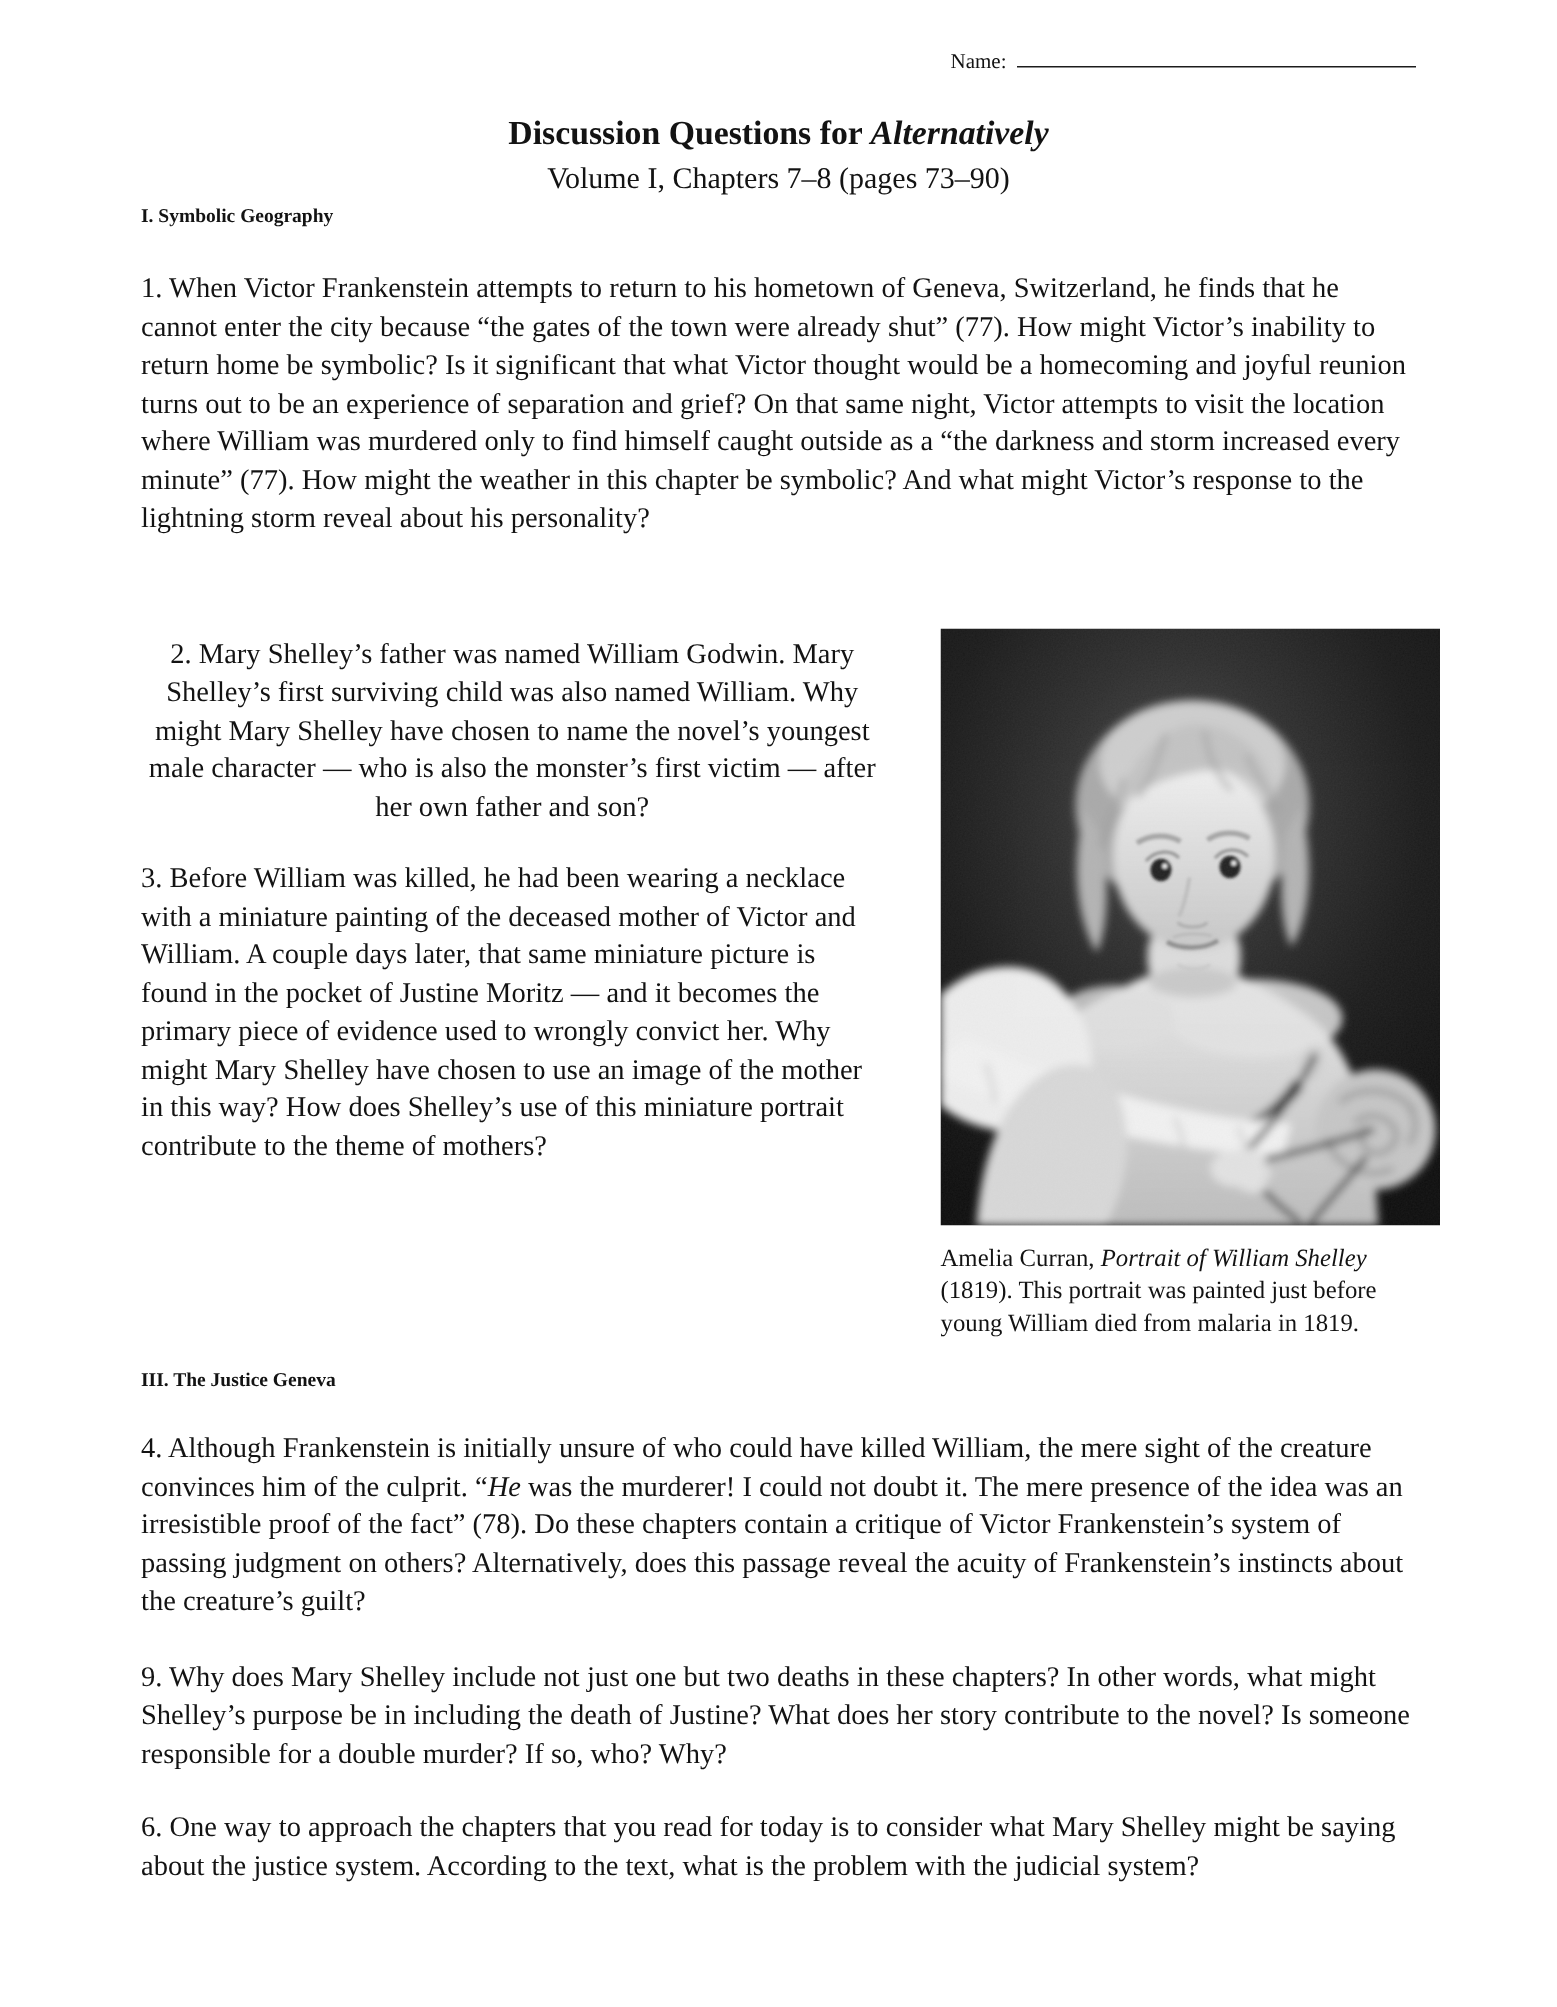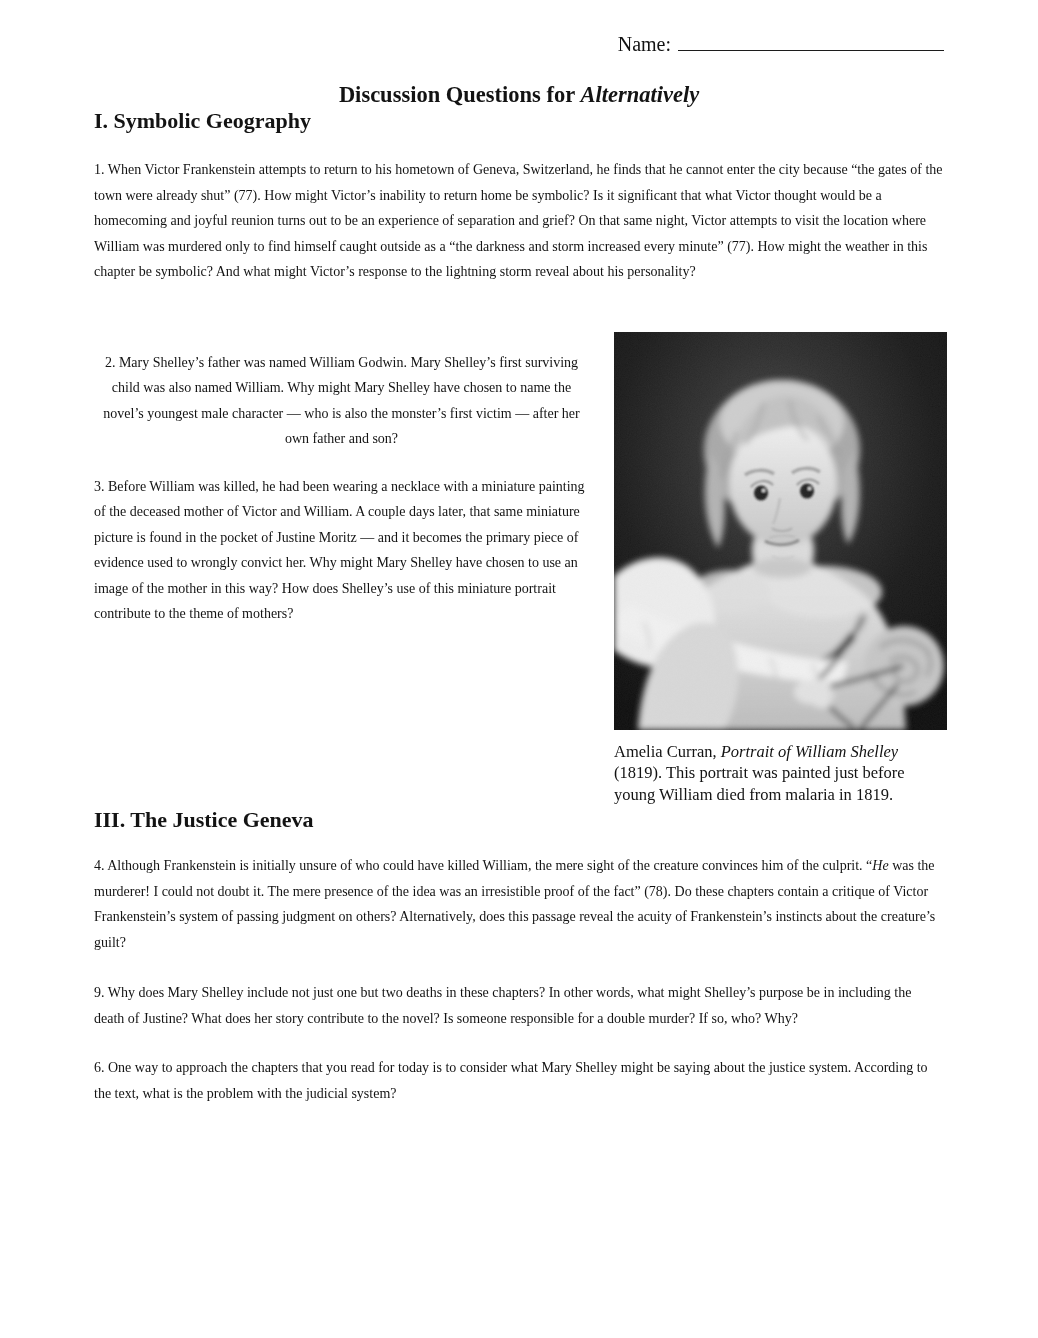--- a/index.html
+++ b/index.html
@@ -8,21 +8,21 @@
     background: #ffffff;
     color: #131313;
     font-family: "Liberation Serif", "DejaVu Serif", serif;
     overflow: hidden;
   }
   .page { padding: 0 94px; box-sizing: border-box; width: 1038px; }
 
   .name-row {
     padding-top: 30px;
     text-align: right;
-    font-size: 20px;
+    font-size: 14px;
     white-space: nowrap;
   }
   .name-underline {
     display: inline-block;
     width: 266px;
     border-bottom: 1.6px solid #1c1c1c;
     height: 1em;
     margin-left: 7px;
     vertical-align: baseline;
   }
@@ -35,48 +35,48 @@
     font-weight: bold;
   }
   .subtitle {
     margin-top: 3px;
     text-align: center;
     font-size: 20px;
     line-height: 26px;
   }
 
   h3.section {
-    font-size: 22px;
+    font-size: 13px;
     line-height: 24px;
     font-weight: bold;
     margin: 0;
   }
   .sec1 { margin-top: 27px; }
   .sec3 { margin-top: 5px; }
 
   p.q {
-    font-size: 14px;
+    font-size: 19px;
     line-height: 25.5px;
     margin: 0;
     text-align: left;
   }
   #q1 { margin-top: 24px; }
 
   .two-col {
     display: flex;
     gap: 22px;
     margin-top: 44px;
     align-items: flex-start;
   }
   .col-left  { width: 495px; flex: 0 0 495px; }
   .col-right { width: 333px; flex: 0 0 333px; }
   #q2 { margin-top: 21px; text-align: center; }
   #q3 { margin-top: 22px; }
 
-  figure { margin: 3px; }
+  figure { margin: 16px; }
   svg.portrait { display: block; width: 333px; height: 398px; }
   figcaption {
     font-size: 16.5px;
     line-height: 21.5px;
     margin-top: 11px;
     text-align: left;
   }
 
   #q4 { margin-top: 21px; }
   #q5 { margin-top: 25px; }
@@ -89,20 +89,21 @@
 
 <div class="page">
 
   <div class="name-row">
     <span>Name:</span><span class="name-underline"></span>
   </div>
 
   <div class="title">
     <span>Discussion Questions for </span><span class="it">Alternatively</span>
   </div>
+  <div class="subtitle">Volume I, Chapters 7–8 (pages 73–90)</div>
 
   <h3 class="section sec1">I. Symbolic Geography</h3>
 
   <p class="q" id="q1">1. When Victor Frankenstein attempts to return to his hometown of Geneva, Switzerland, he finds that he cannot enter the city because “the gates of the town were already shut” (77). How might Victor’s inability to return home be symbolic? Is it significant that what Victor thought would be a homecoming and joyful reunion turns out to be an experience of separation and grief? On that same night, Victor attempts to visit the location where William was murdered only to find himself caught outside as a “the darkness and storm increased every minute” (77). How might the weather in this chapter be symbolic? And what might Victor’s response to the lightning storm reveal about his personality?</p>
 
   <div class="two-col">
     <div class="col-left">
       <p class="q" id="q2">2. Mary Shelley’s father was named William Godwin. Mary Shelley’s first surviving child was also named William. Why might Mary Shelley have chosen to name the novel’s youngest male character — who is also the monster’s first victim — after her own father and son?</p>
       <p class="q" id="q3">3. Before William was killed, he had been wearing a necklace with a miniature painting of the deceased mother of Victor and William. A couple days later, that same miniature picture is found in the pocket of Justine Moritz — and it becomes the primary piece of evidence used to wrongly convict her. Why might Mary Shelley have chosen to use an image of the mother in this way? How does Shelley’s use of this miniature portrait contribute to the theme of mothers?</p>
     </div>

